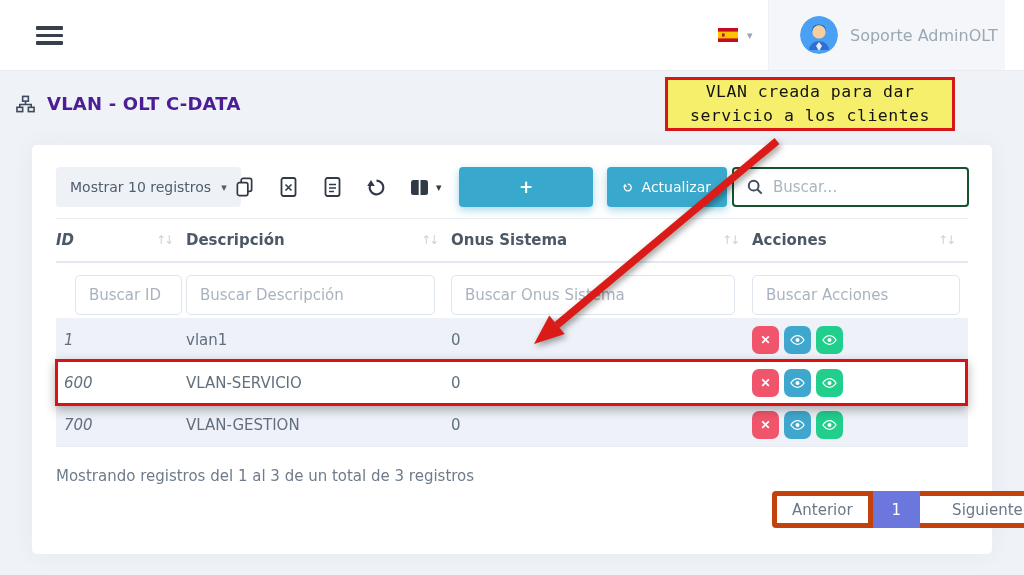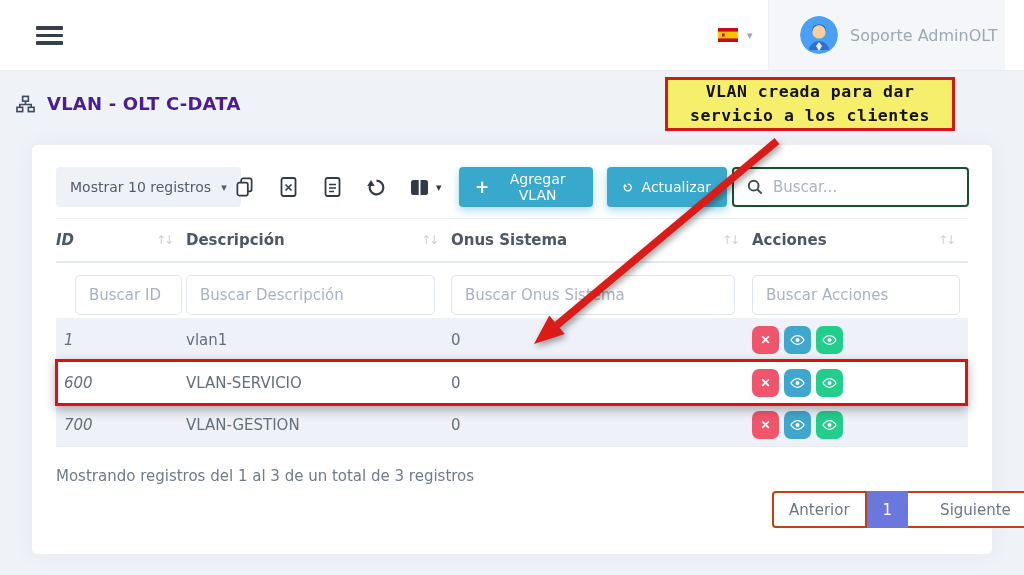--- a/index.html
+++ b/index.html
@@ -62,27 +62,27 @@
   .td.c0 { padding-left:8px; }
   .actions { display:flex; gap:5px; }
   .act-btn { width:27px; height:28px; border:none; border-radius:7px; display:flex; align-items:center; justify-content:center; cursor:pointer; color:#fff; font-size:12px; font-weight:bold; padding:0; }
   .act-del { background:#f1556b; }
   .act-view1 { background:#3fa7cd; }
   .act-view2 { background:#22ce8c; }
 
   
   .table-info { position:absolute; left:24px; top:322px; font-size:15px; color:#6e7b8a; }
   .pagination { position:absolute; left:740px; top:346px; height:37px; display:flex; }
-  .page-btn { height:37px; border:2px solid #c2410c; background:#fff; color:#6b7887; font-size:15px; font-family:inherit; padding:0 15px; cursor:pointer; display:flex; align-items:center; }
+  .page-btn { height:37px; border:5px solid #c2410c; background:#fff; color:#6b7887; font-size:15px; font-family:inherit; padding:0 15px; cursor:pointer; display:flex; align-items:center; }
   .page-btn.prev { border-radius:4px 0 0 4px; }
   .page-btn.next { border-radius:0 4px 4px 0; border-left:none;padding-left:32px; }
   .page-btn.active { background:#6b77dd; border-color:#6b77dd; color:#fff; padding:0 14px; }
 
   
-  .annotation-box { position:absolute; left:665px; top:77px; width:290px; height:54px; background:#f5ef6b; border:3px solid #d51717; display:flex; flex-direction:column; align-items:center; justify-content:center; font-family:"DejaVu Sans Mono","Liberation Mono",monospace; font-size:16.5px; color:#131313; line-height:1.45; letter-spacing:.5px; z-index:30;font-weight:bold; }
+  .annotation-box { position:absolute; left:665px; top:77px; width:290px; height:54px; background:#f5ef6b; border:3px solid #d51717; display:flex; flex-direction:column; align-items:center; justify-content:center; font-family:"DejaVu Sans Mono","Liberation Mono",monospace; font-size:16.5px; color:#131313; line-height:1.45; letter-spacing:.5px; z-index:30; }
   .arrow-svg { position:absolute; left:0; top:0; pointer-events:none; z-index:29; filter:drop-shadow(2px 3px 3px rgba(0,0,0,.38)); }
   .highlight-rect { position:absolute; left:55px; top:359px; width:913px; height:47px; border:3px solid #dd1111; box-shadow:0 4px 10px rgba(0,0,0,.30); pointer-events:none; z-index:28; }
 </style>
 </head>
 <body>
 
 <div class="screen">
 
   <div class="navbar">
     <div class="hamburger">
@@ -165,21 +165,20 @@
         <svg width="19" height="17" viewBox="0 0 19 17">
           <rect x="1" y="1" width="17" height="15" rx="2.5" fill="#313a46"></rect>
           <rect x="8.7" y="1" width="1.8" height="15" fill="#fff"></rect>
         </svg>
         <span class="caret" style="color:#313a46">▾</span>
       </button>
     </div>
 
     <button class="btn-teal btn-add">
       <span class="plus-glyph">+</span>
-      <span>Agregar VLAN</span>
     </button>
 
     <button class="btn-teal btn-refresh">
       <svg width="15" height="15" viewBox="0 0 20 20">
         <path d="M10 2.8a7.2 7.2 0 1 1-6.6 4.4" fill="none" stroke="#ffffff" stroke-width="2.6"></path>
         <polygon points="0.2,8.6 8.4,8.6 4.2,2.2" fill="#ffffff"></polygon>
       </svg>
       <span>Actualizar</span>
     </button>
 

